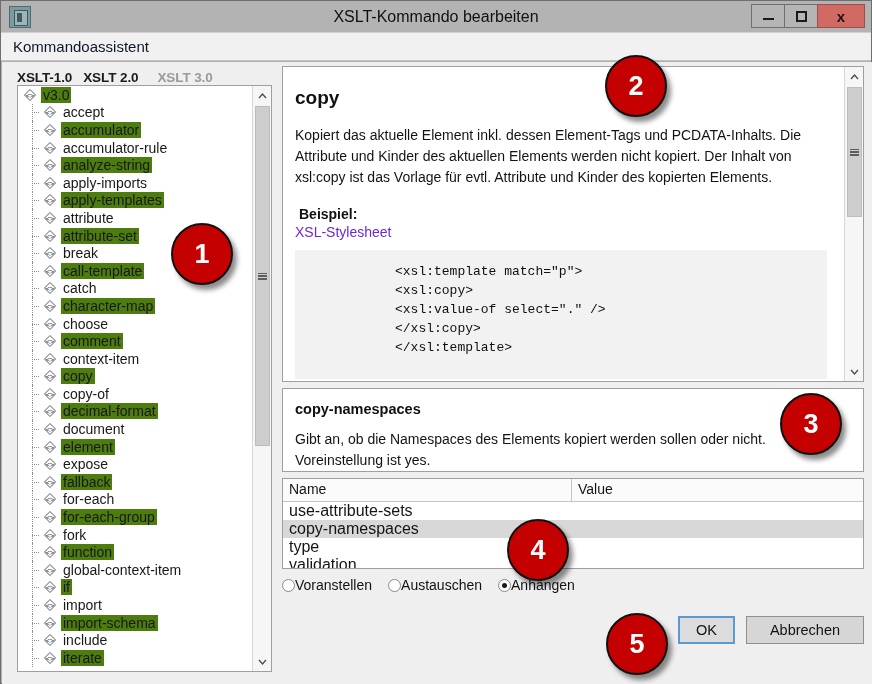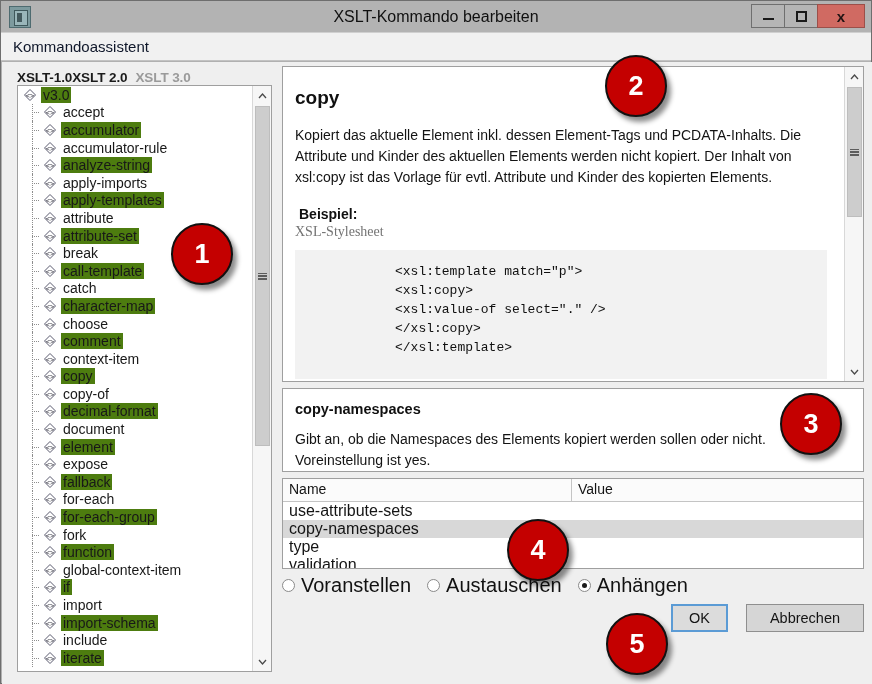--- a/index.html
+++ b/index.html
@@ -139,20 +139,21 @@
     left: 7px; top: 0px;
     width: 266px;
     height: 615px;
     box-sizing: border-box;
   }
   .tabs {
     display: flex;
     align-items: flex-end;
     height: 23px;
     padding-left: 8px;
+    gap: 11px;
   }
   .tab {
     font-size: 13.5px;
     font-weight: bold;
     letter-spacing: -0.1px;
     color: #1b1b1b;
     font-family: "Liberation Sans", sans-serif;
     cursor: default;
   }
   .tab.inactive { color: #9a9a9a; margin-left: 8px; }
@@ -288,23 +289,23 @@
   }
   .desc-sub {
     font-size: 14px;
     font-weight: bold;
     color: #101010;
     margin: 18px 0 0 4px;
     font-family: "Liberation Sans", sans-serif;
   }
   .desc-sub2 {
     font-size: 14px;
-    color: #737373;
+    color: #6d28d9;
     margin: 2px 0 4px 0;
-    font-family: Liberation Serif, serif;
+    font-family: Liberation Sans, sans-serif;
   }
   .code-block {
     margin: 10px 0 0 0;
     padding: 12px 0 22px 0;
     background: #f2f2f2;
     font-family: "Liberation Mono", monospace;
     font-size: 13px;
     color: #101010;
     line-height: 19px;
   }
@@ -384,22 +385,21 @@
   }
   .radio-row {
     display: flex;
     align-items: center;
     gap: 16px;
     height: 22px;
   }
   .radio-item {
     display: flex;
     align-items: center;
-    gap: 6px;
-    font-size: 20px;
+    font-size: 14px;
     color: #121212;
     font-family: "Liberation Sans", sans-serif;
     cursor: default;
   }
   .radio-dot {
     width: 13px; height: 13px;
     border-radius: 50%;
     border: 1px solid #8a8a8a;
     background: #ffffff;
     box-sizing: border-box;
@@ -409,23 +409,23 @@
   .radio-item.checked .radio-dot::after {
     content: "";
     position: absolute;
     left: 3px; top: 3px;
     width: 5px; height: 5px;
     border-radius: 50%;
     background: #1b1b1b;
   }
   .btn-row {
     position: absolute;
-    right: 0; top: 30px;
-    display: flex;
-    gap: 18px;
+    right: 0; top: 42px;
+    display: flex;
+    gap: 11px;
   }
   .btn {
     box-sizing: border-box;
     height: 28px;
     min-width: 62px;
     padding: 0 16px;
     background: #d6d6d6;
     border: 1px solid #8f8f8f;
     font-size: 14.5px;
     color: #141414;

